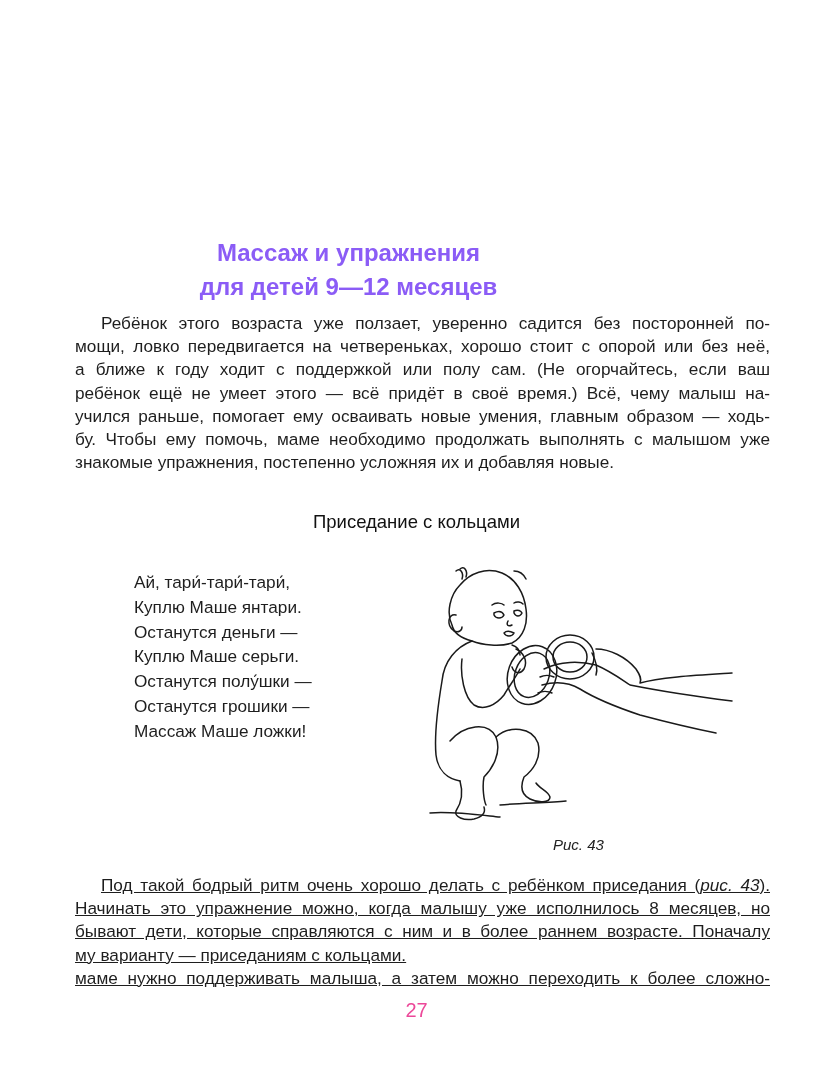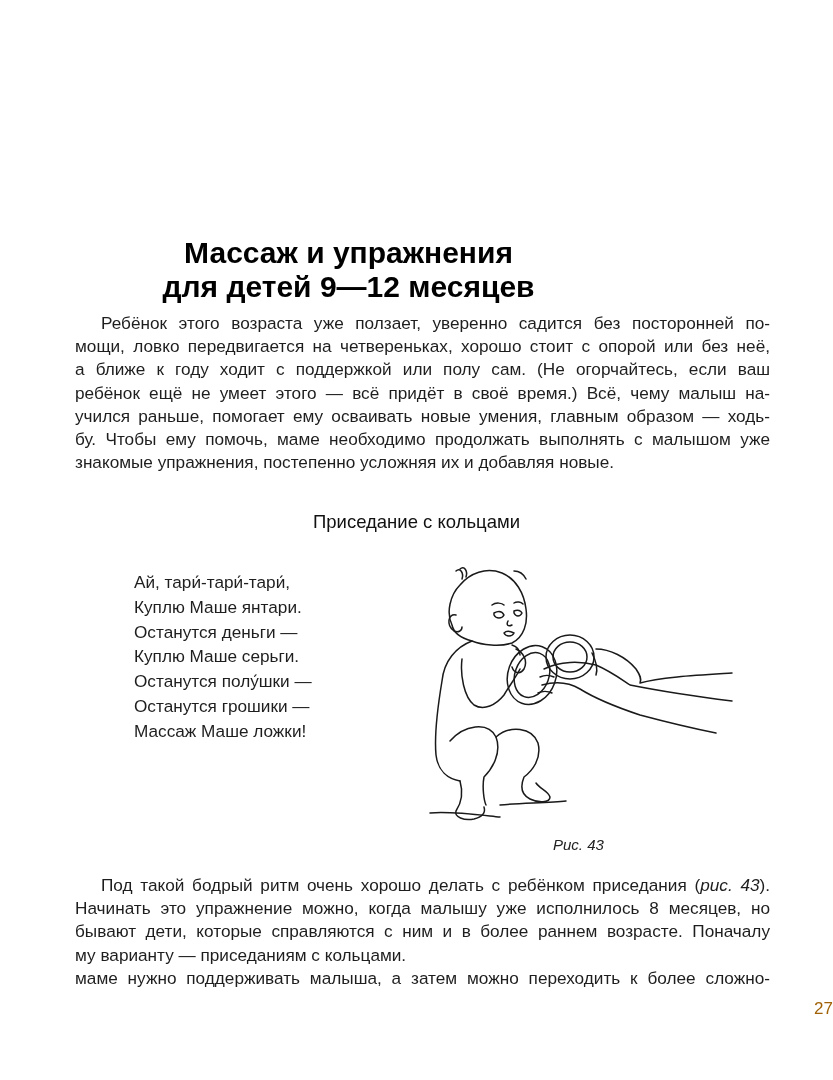--- a/index.html
+++ b/index.html
@@ -3,52 +3,52 @@
 <meta charset="utf-8">
 <style>
   html, body { margin: 0; padding: 0; background: #ffffff; }
   body {
     width: 833px; height: 1080px; position: relative; overflow: hidden;
     font-family: "Liberation Sans", "DejaVu Sans", sans-serif;
     color: #1a1a1a;
   }
   .title {
     position: absolute; left: 0; width: 697px; top: 236px;
-    text-align: center; font-weight: bold; font-size: 30px; line-height: 34px;
-    color: #000000;
+    text-align: center; font-weight: bold; font-size: 24px; line-height: 34px;
+    color: #8b5cf6;
   }
   .para {
     position: absolute; left: 75px; width: 695px;
     font-size: 17.2px; line-height: 23.2px; text-align: justify;
     color: #1e1e1e;
   }
   .para .line { display: block; text-align: justify; text-align-last: justify; white-space: nowrap; }
   .para .line.last { text-align-last: left; }
   .para .line.indent { padding-left: 26px; }
   .intro { top: 312px; }
-  .outro { top: 874px; }
+  .outro { top: 874px; text-decoration: underline; }
   .subtitle {
     position: absolute; left: 0; width: 833px; top: 510px; text-align: center;
     font-weight: normal; font-size: 18.5px; line-height: 24px; color: #111;
   }
   .poem {
     position: absolute; left: 134px; top: 570px;
     font-size: 17.2px; line-height: 24.8px; color: #1e1e1e;
   }
   .poem .pl { display: block; white-space: nowrap; }
   .figure {
     position: absolute; left: 420px; top: 565px; width: 360px; height: 270px;
   }
   .caption {
     position: absolute; left: 553px; top: 836px; font-style: italic;
     font-size: 15px; color: #222;
   }
   .page-number {
-    position: absolute; left: 0; width: 833px; top: 999px; text-align: right;
-    font-size: 17px; color: #a16207;
+    position: absolute; left: 0; width: 833px; top: 999px; text-align: center;
+    font-size: 20px; color: #ec4899;
   }
   em.ref { font-style: italic; }
 </style>
 </head>
 <body>
 
 <div class="title">
   <div>Массаж и упражнения</div>
   <div>для детей 9—12 месяцев</div>
 </div>

